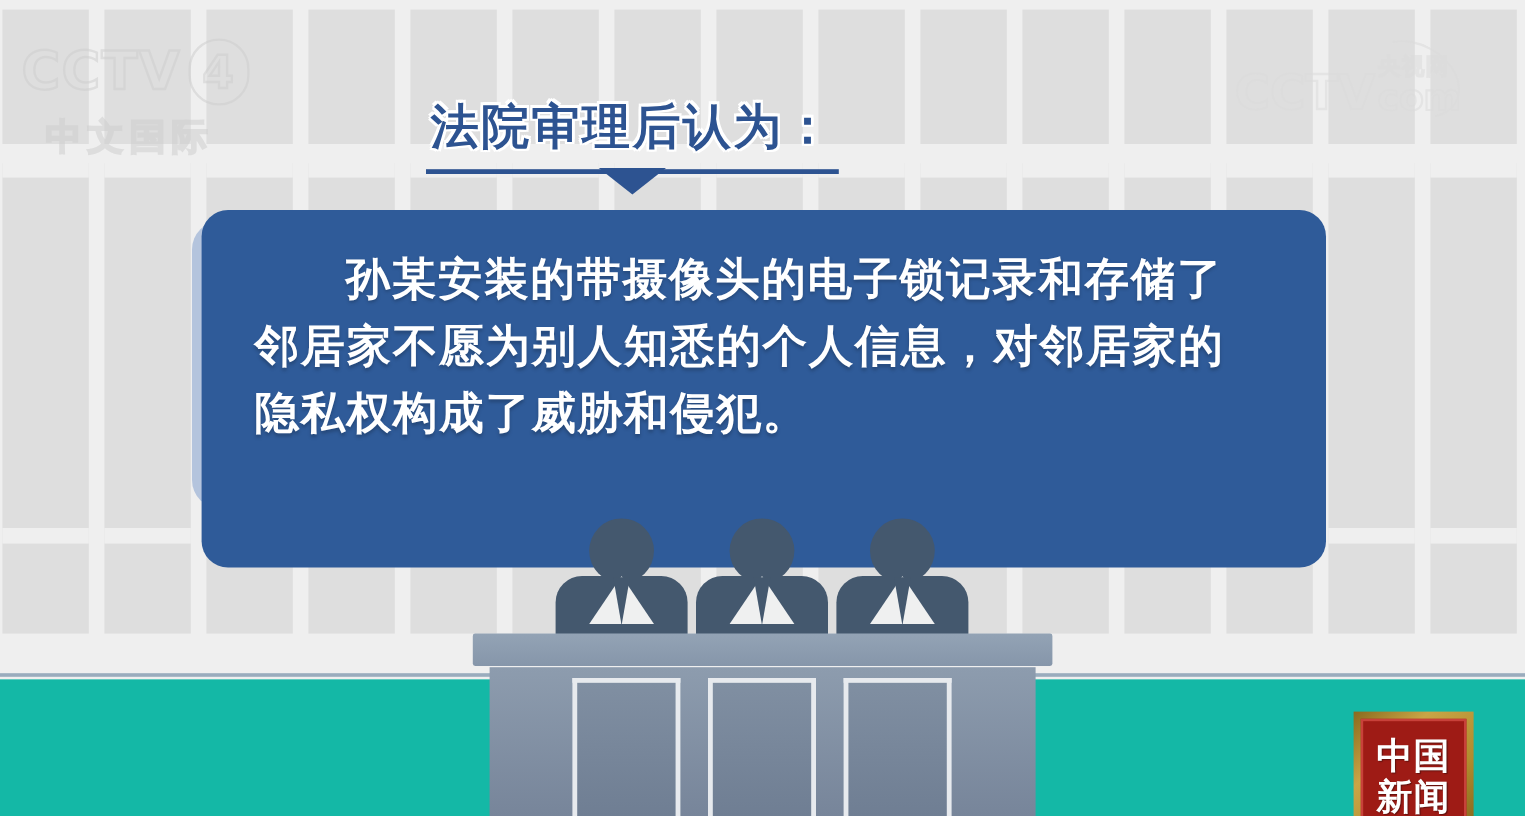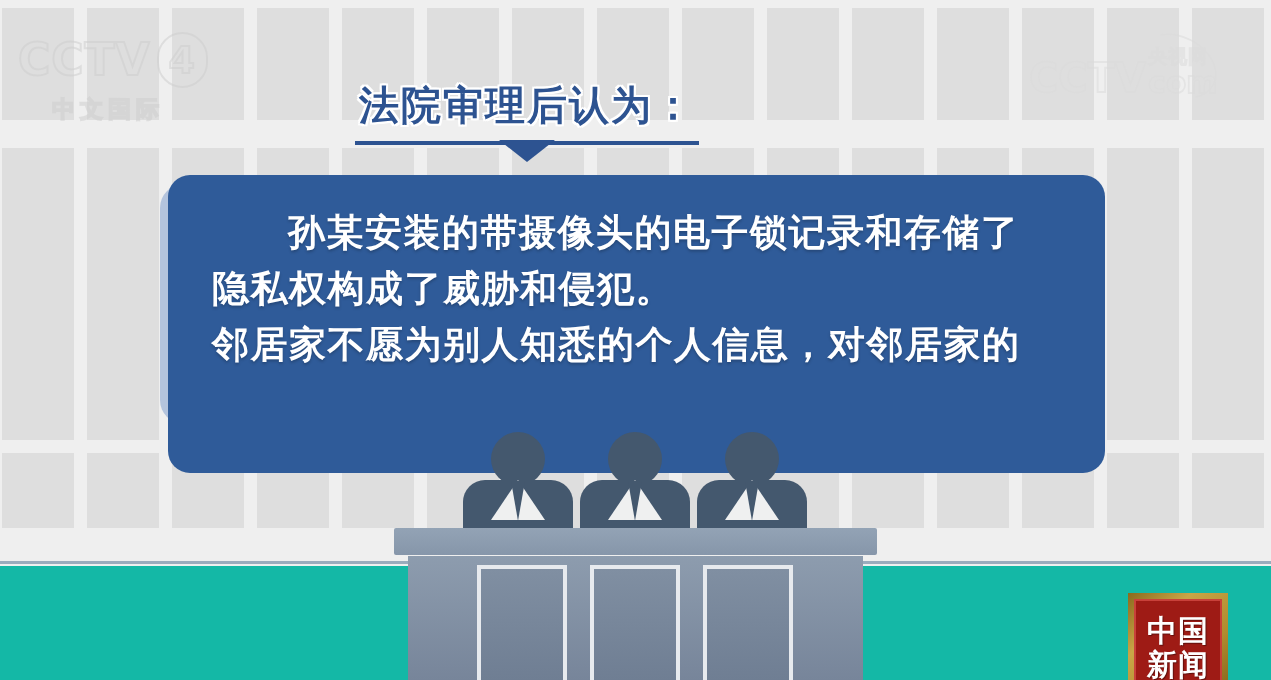--- a/index.html
+++ b/index.html
@@ -124,21 +124,21 @@
     width: 64px;
     height: 52px;
     border: 2px solid #cfcfcf;
     border-radius: 26px;
     font-size: 38px;
     color: transparent;
     -webkit-text-stroke: 2px #cfcfcf;
   }
   .cctv4-sub {
     margin-top: 6px;
-    font-size: 23px;
+    font-size: 30px;
     font-weight: bold;
     letter-spacing: 5px;
     color: transparent;
     -webkit-text-stroke: 1.6px #cfcfcf;
     text-align: center;
     width: 180px;
   }
 
   
   .cctvcom {
@@ -423,22 +423,22 @@
   </div>
 
   <div class="headline">
     <span class="headline-text">法院审理后认为：</span>
     <span class="headline-arrow"></span>
   </div>
 
   <div class="quote-shadow"></div>
   <div class="quote-box">
     <div class="quote-line indent">孙某安装的带摄像头的电子锁记录和存储了</div>
+    <div class="quote-line">邻居家不愿为别人知悉的个人信息，对邻居家的</div>
     <div class="quote-line">隐私权构成了威胁和侵犯。</div>
-    <div class="quote-line">邻居家不愿为别人知悉的个人信息，对邻居家的</div>
   </div>
 
   <div class="judges">
     <div class="judge" style="left:463px">
       <div class="head"></div>
       <div class="body"></div>
       <div class="collar-l"></div>
       <div class="collar-r"></div>
       <div class="tie"></div>
     </div>

